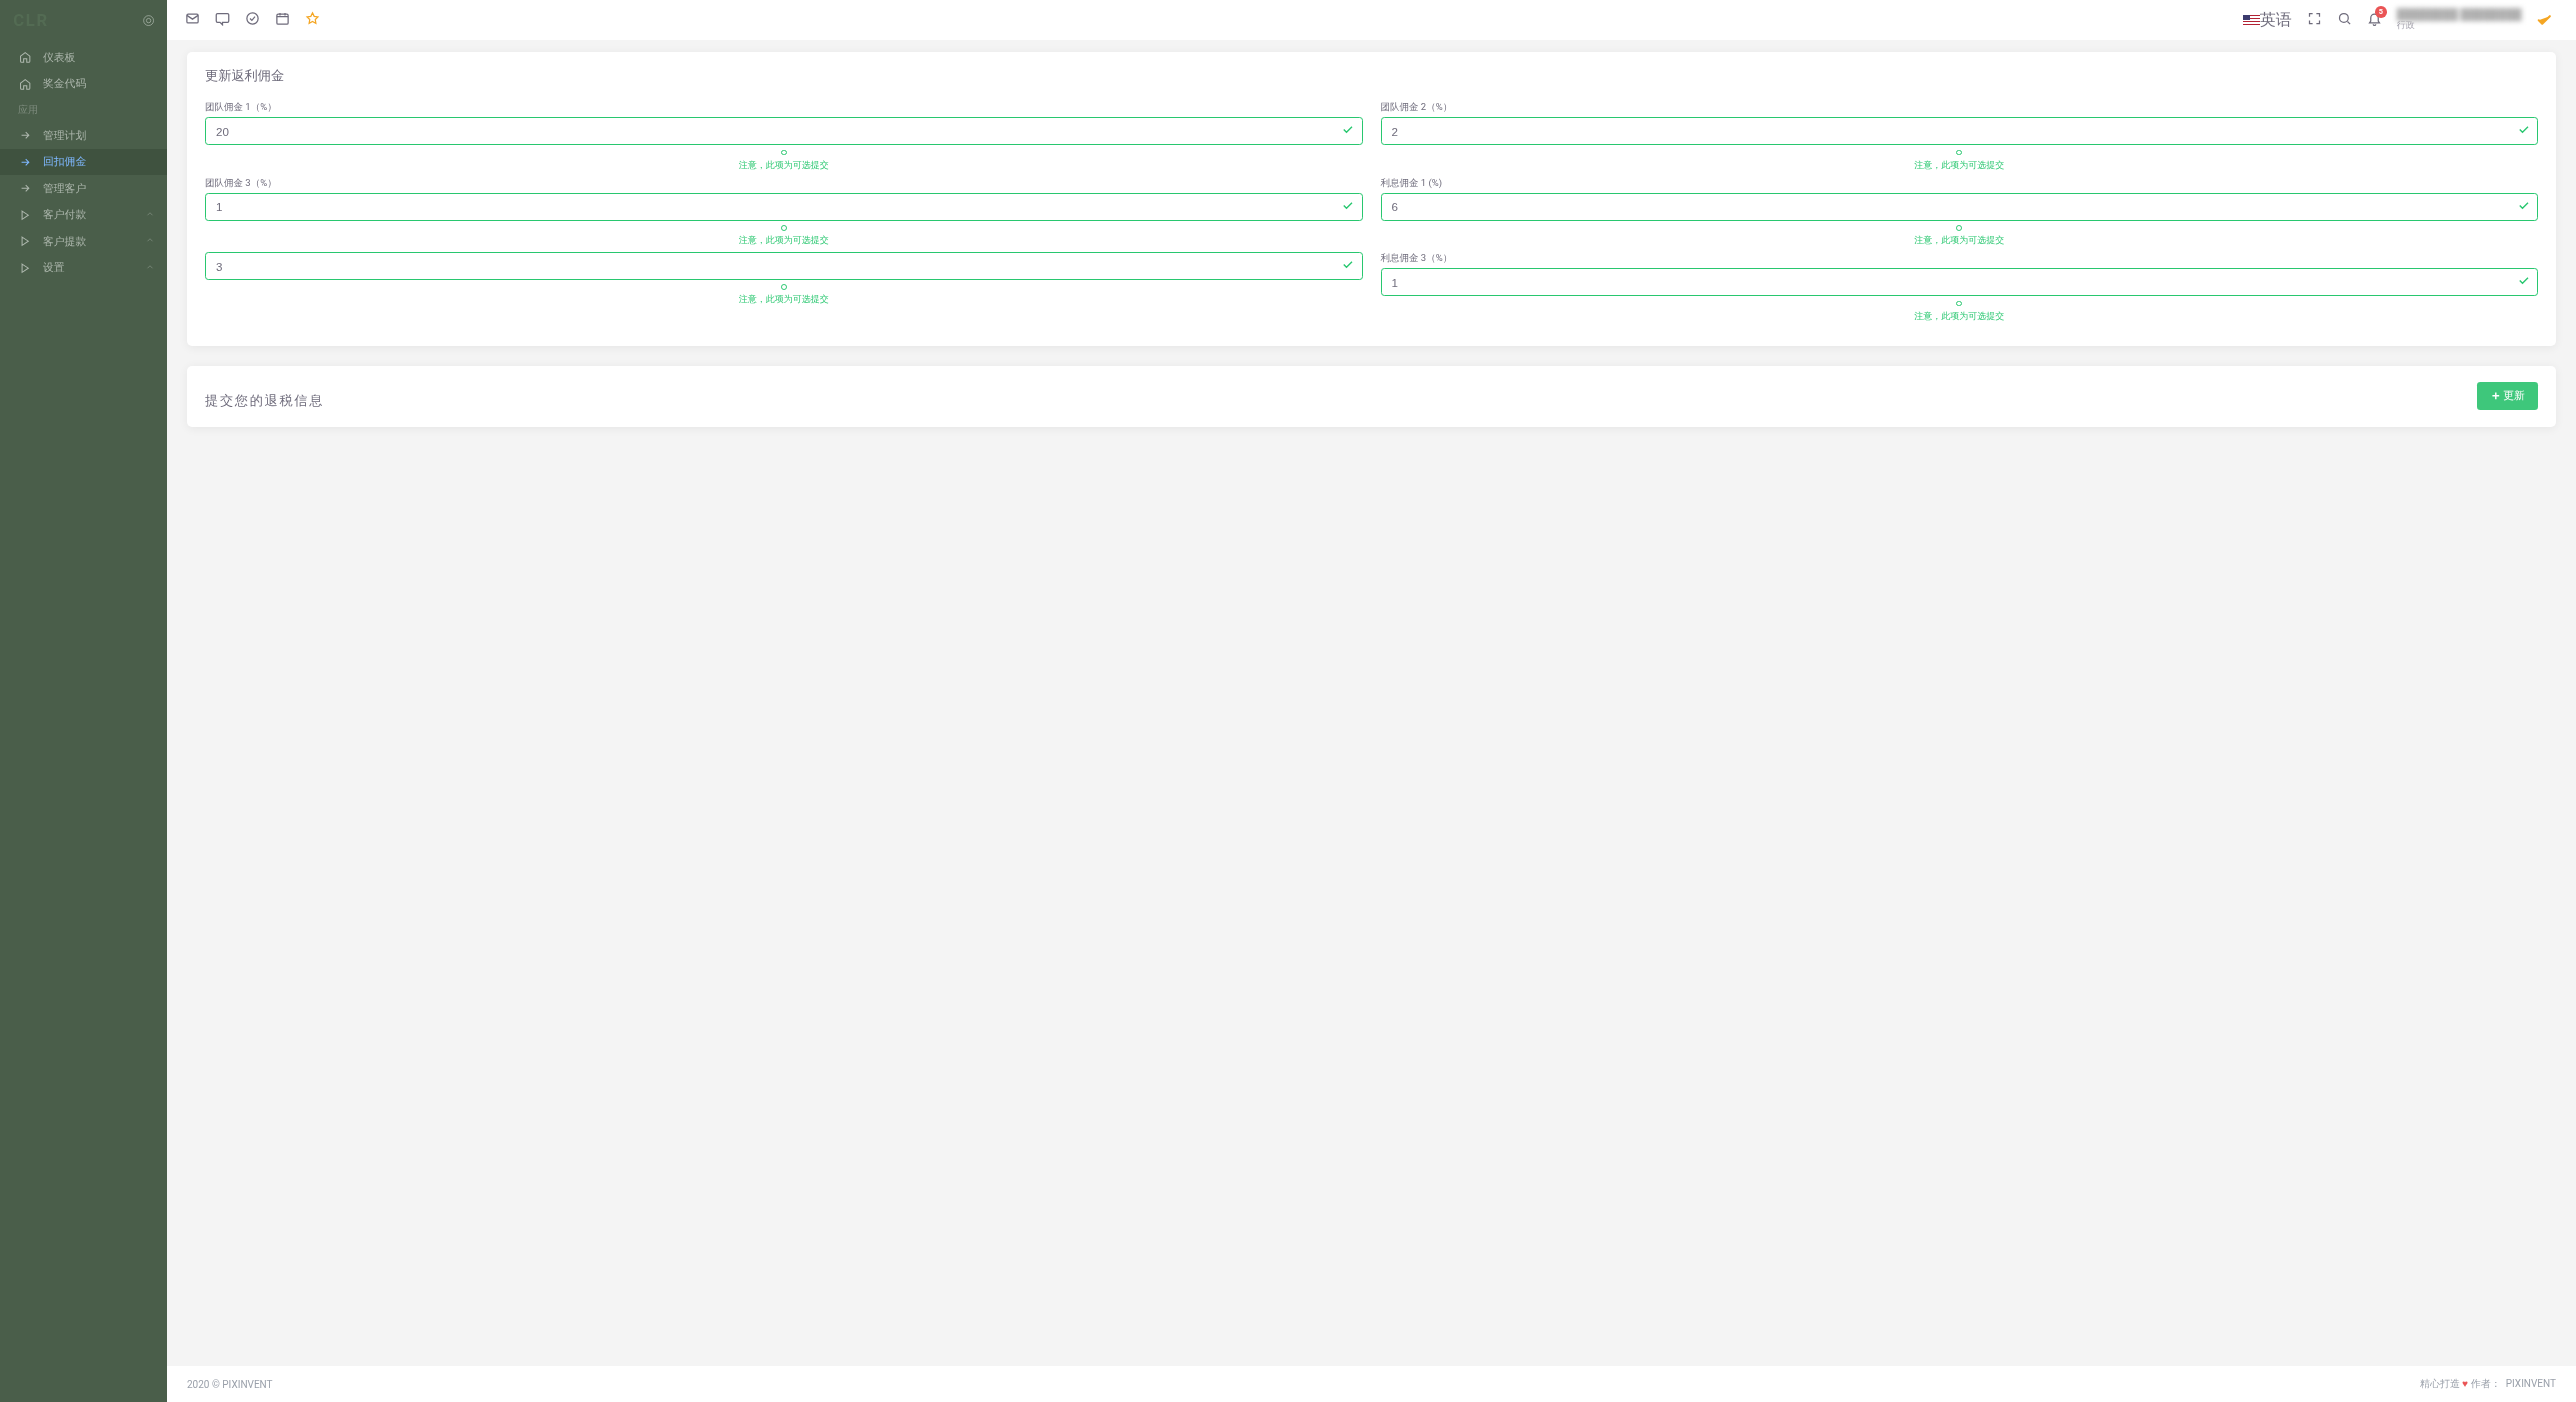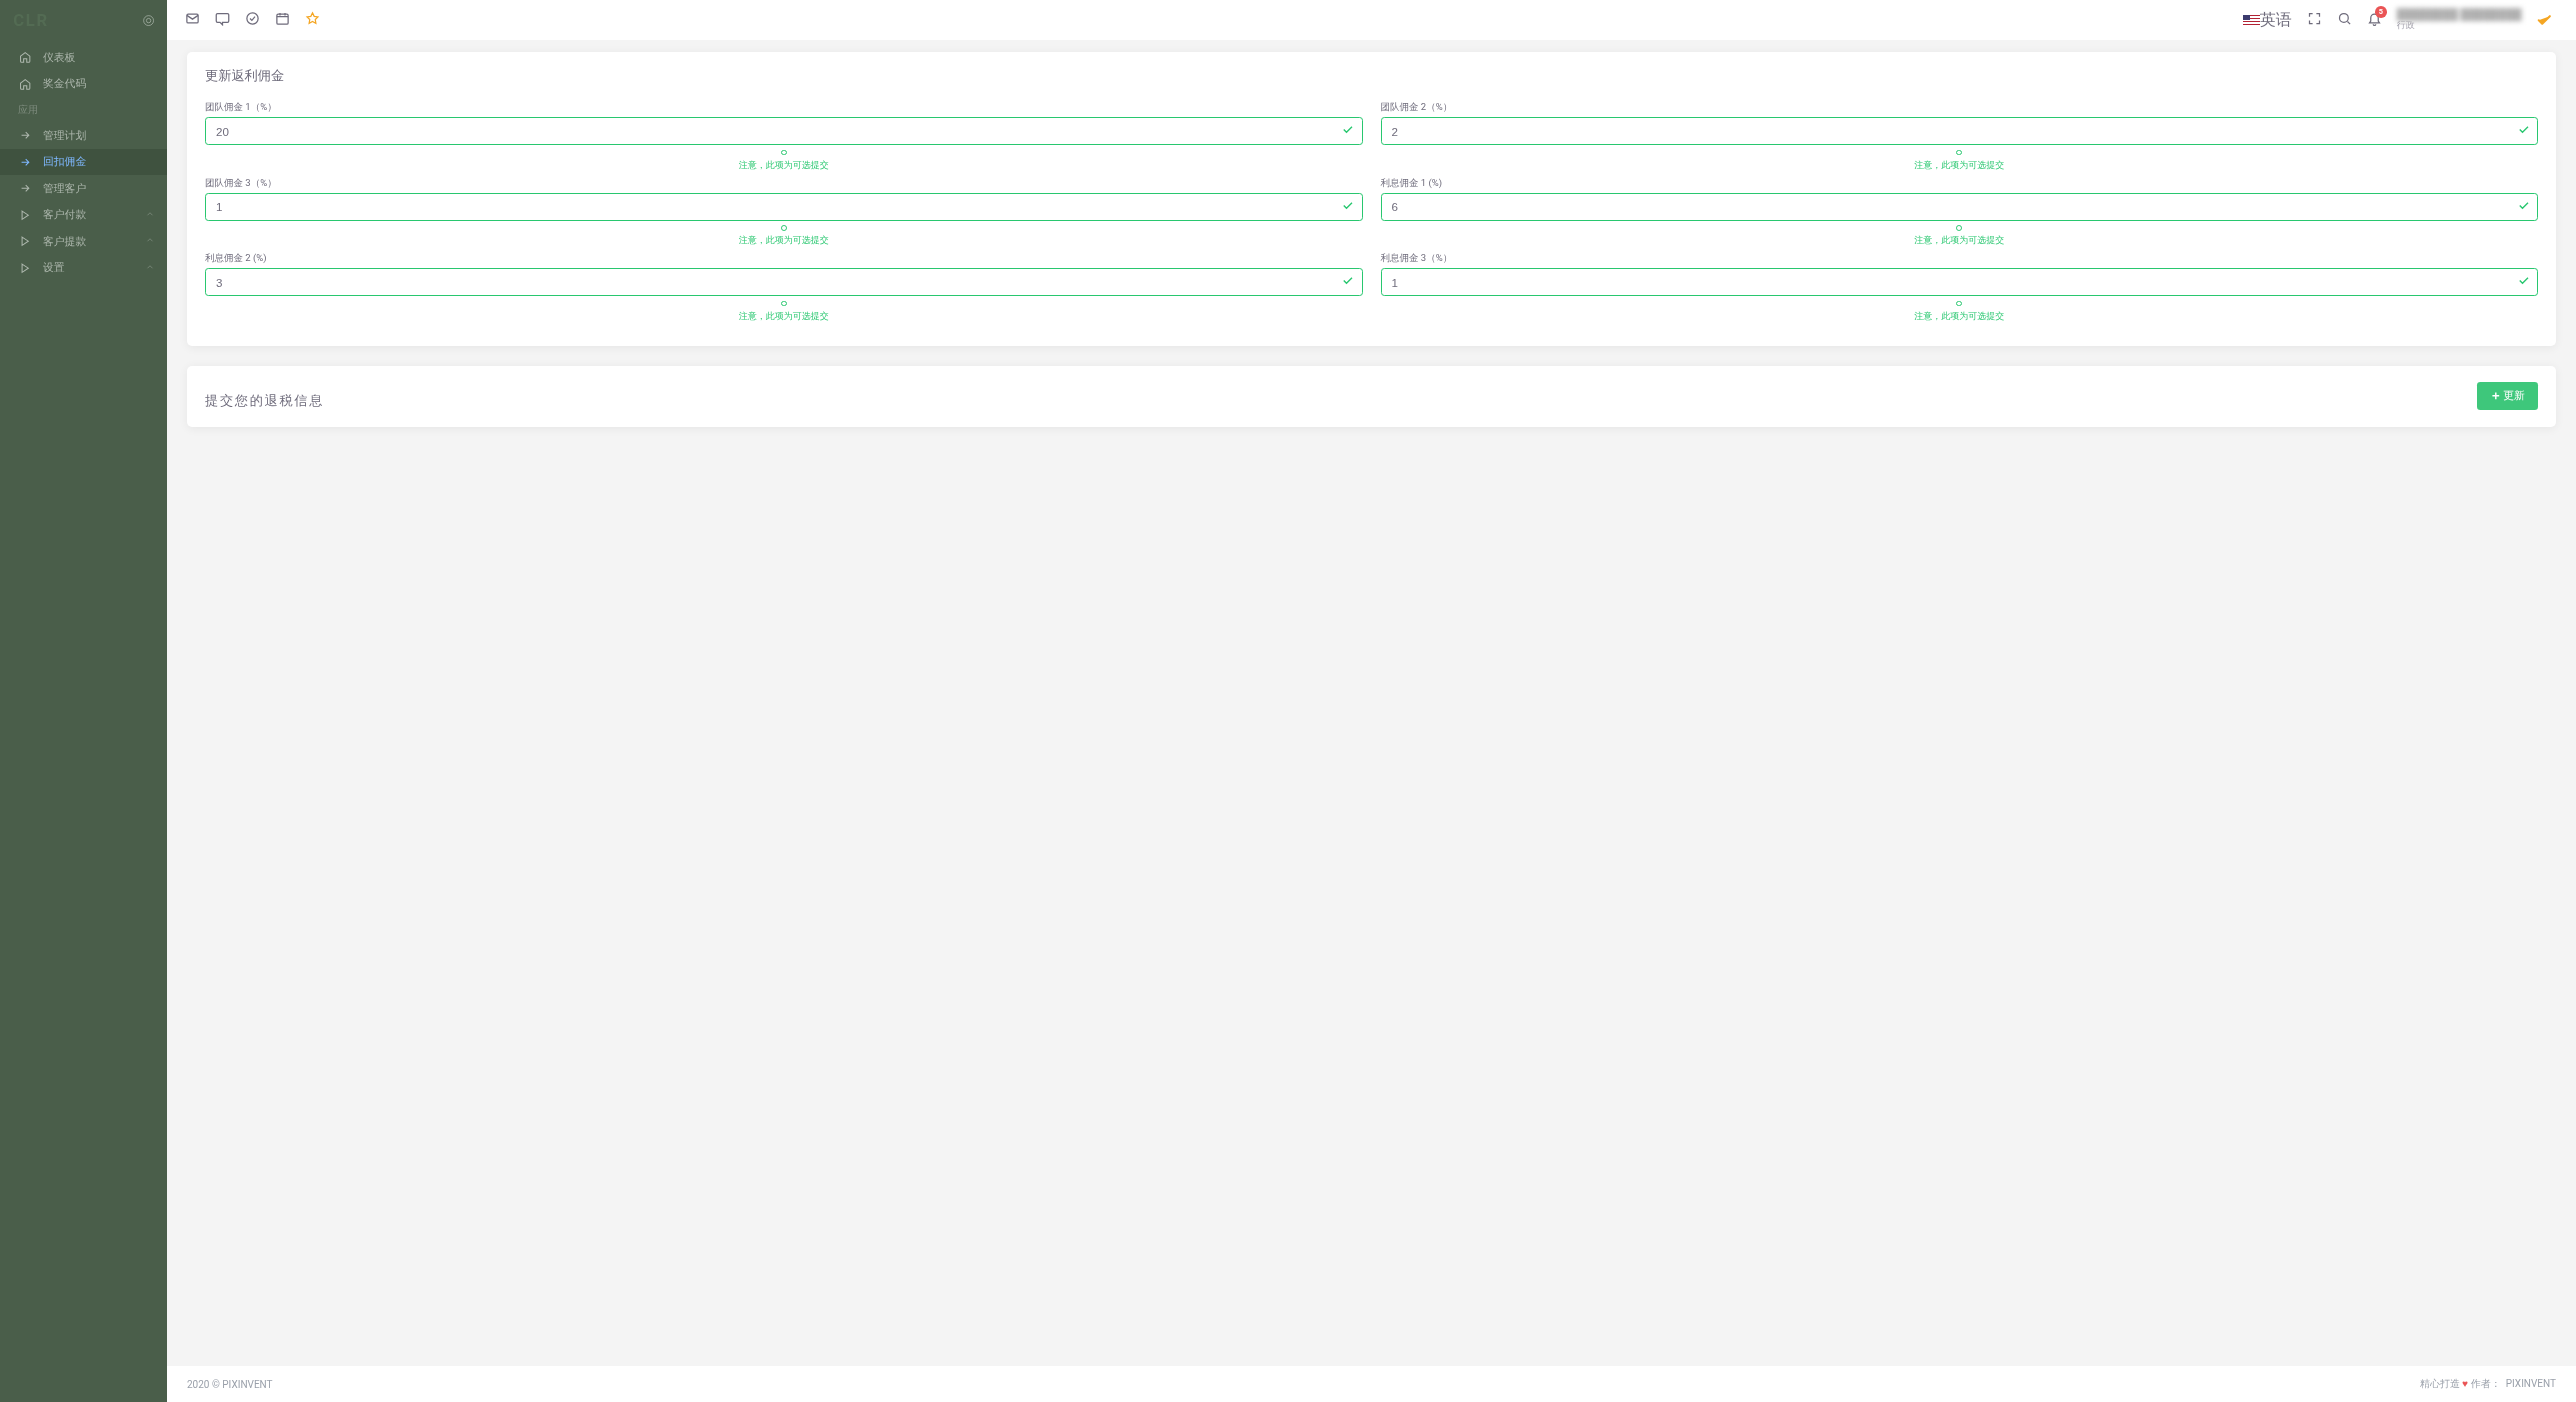--- a/index.html
+++ b/index.html
@@ -284,21 +284,20 @@
                     <path d="M5 12l5 5L20 7"></path>
                   </svg></span>
             </div>
             <div class="hint">
                 <span class="dot"></span>
                 <span>注意，此项为可选提交</span>
               </div>
           </div>
 
           <div class="field">
-            <label>利息佣金 2 (%)</label>
             <div class="input-wrap">
               <input type="text" value="3" style="">
               <span class="check"><svg viewBox="0 0 24 24">
                     <path d="M5 12l5 5L20 7"></path>
                   </svg></span>
             </div>
             <div class="hint">
                 <span class="dot"></span>
                 <span>注意，此项为可选提交</span>
               </div>

